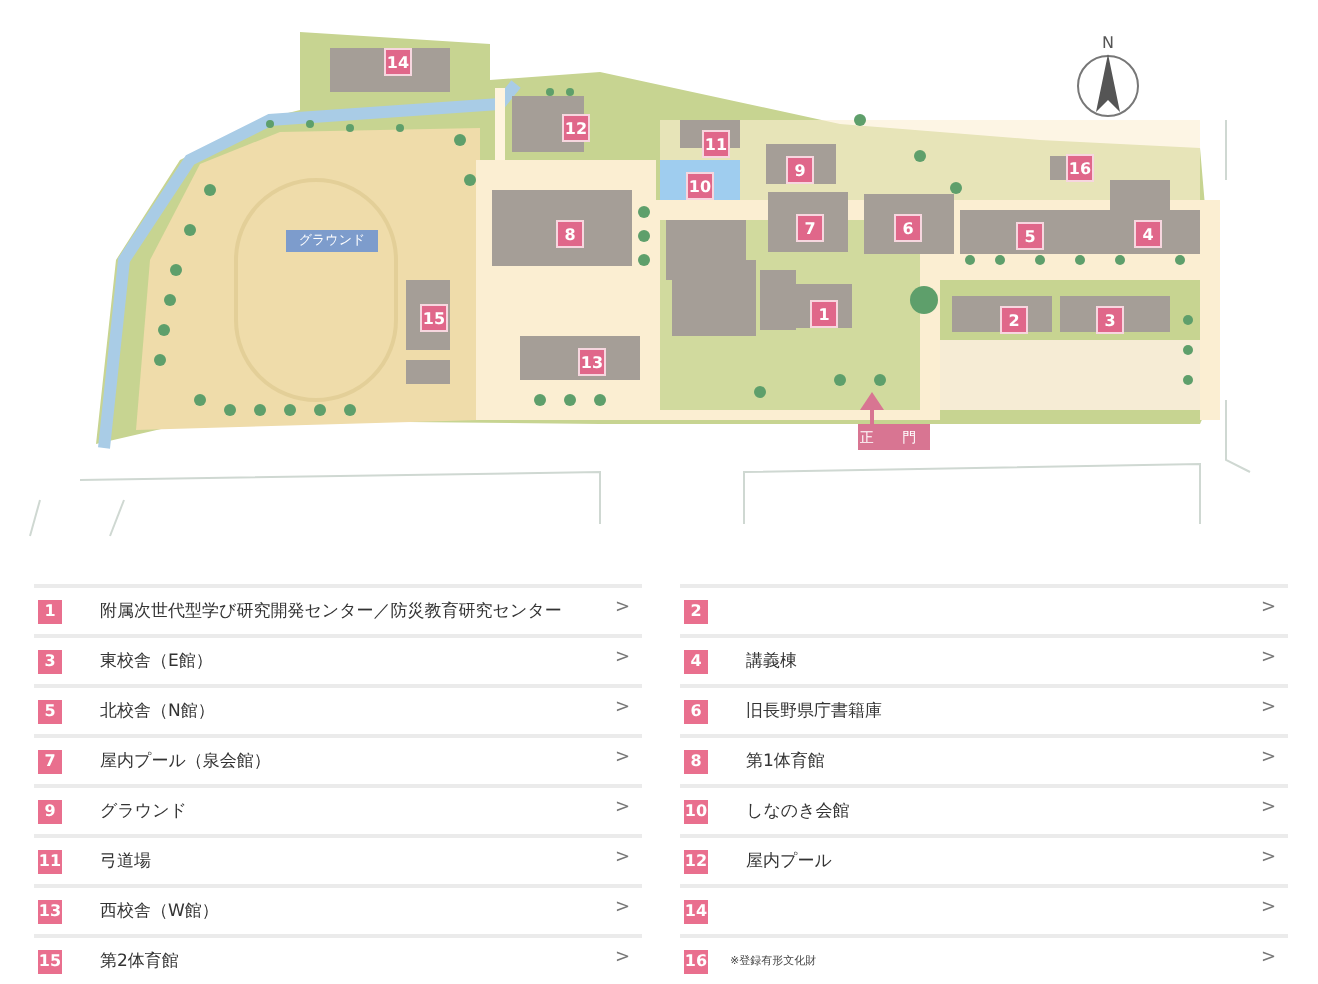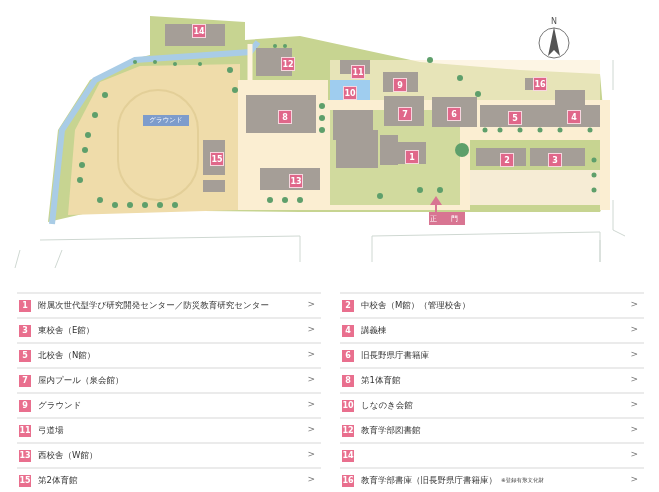--- a/index.html
+++ b/index.html
@@ -25,21 +25,21 @@
   #legend { position:absolute; left:17px; top:292px; width:628px; }
   .col { position:absolute; top:0; width:304px; }
   .col.left { left:0; }
   .col.right { left:323px; }
   .row { height:23px; border-bottom:2px solid #ebebeb; display:flex; align-items:center;
          position:relative; cursor:pointer; }
   .row:first-child { border-top:2px solid #ebebeb; }
   .num { width:12px; height:12px; background:#e96f8e; color:#fff; font-size:8px;
          font-weight:bold; display:flex; align-items:center; justify-content:center;
          margin-left:2px; margin-right:7px; flex:0 0 auto; }
-  .label { font-size:8.5px; color:#333; white-space:nowrap; }
+  .label { font-size:8.5px; color:#333; white-space:nowrap;margin-left:12px; }
   .note { font-size:5.5px; color:#444; margin-left:4px; }
   .chev { position:absolute; right:6px; top:5px; font-size:9px; color:#777; }
 </style>
 </head>
 <body>
 
 <div id="map">
   <svg width="659" height="270" viewBox="0 0 659 270">
 
     <g fill="none" stroke="#cfd8d2" stroke-width="1">
@@ -212,21 +212,20 @@
       </div>
     <div class="row">
         <span class="num">15</span>
         <span class="label">第2体育館</span>
         <span class="chev">&gt;</span>
       </div>
   </div>
   <div class="col right">
     <div class="row">
         <span class="num">2</span>
-        <span class="label">中校舎（M館）（管理校舎）</span>
         <span class="chev">&gt;</span>
       </div>
     <div class="row">
         <span class="num">4</span>
         <span class="label">講義棟</span>
         <span class="chev">&gt;</span>
       </div>
     <div class="row">
         <span class="num">6</span>
         <span class="label">旧長野県庁書籍庫</span>
@@ -237,27 +236,26 @@
         <span class="label">第1体育館</span>
         <span class="chev">&gt;</span>
       </div>
     <div class="row">
         <span class="num">10</span>
         <span class="label">しなのき会館</span>
         <span class="chev">&gt;</span>
       </div>
     <div class="row">
         <span class="num">12</span>
-        <span class="label">教育学部図書館</span>
+        <span class="label">屋内プール</span>
         <span class="chev">&gt;</span>
       </div>
     <div class="row">
         <span class="num">14</span>
         <span class="chev">&gt;</span>
       </div>
     <div class="row">
         <span class="num">16</span>
-        <span class="label">教育学部書庫（旧長野県庁書籍庫）</span>
         <span class="note">※登録有形文化財</span>
         <span class="chev">&gt;</span>
       </div>
   </div>
 </div>
 
 </body></html>

